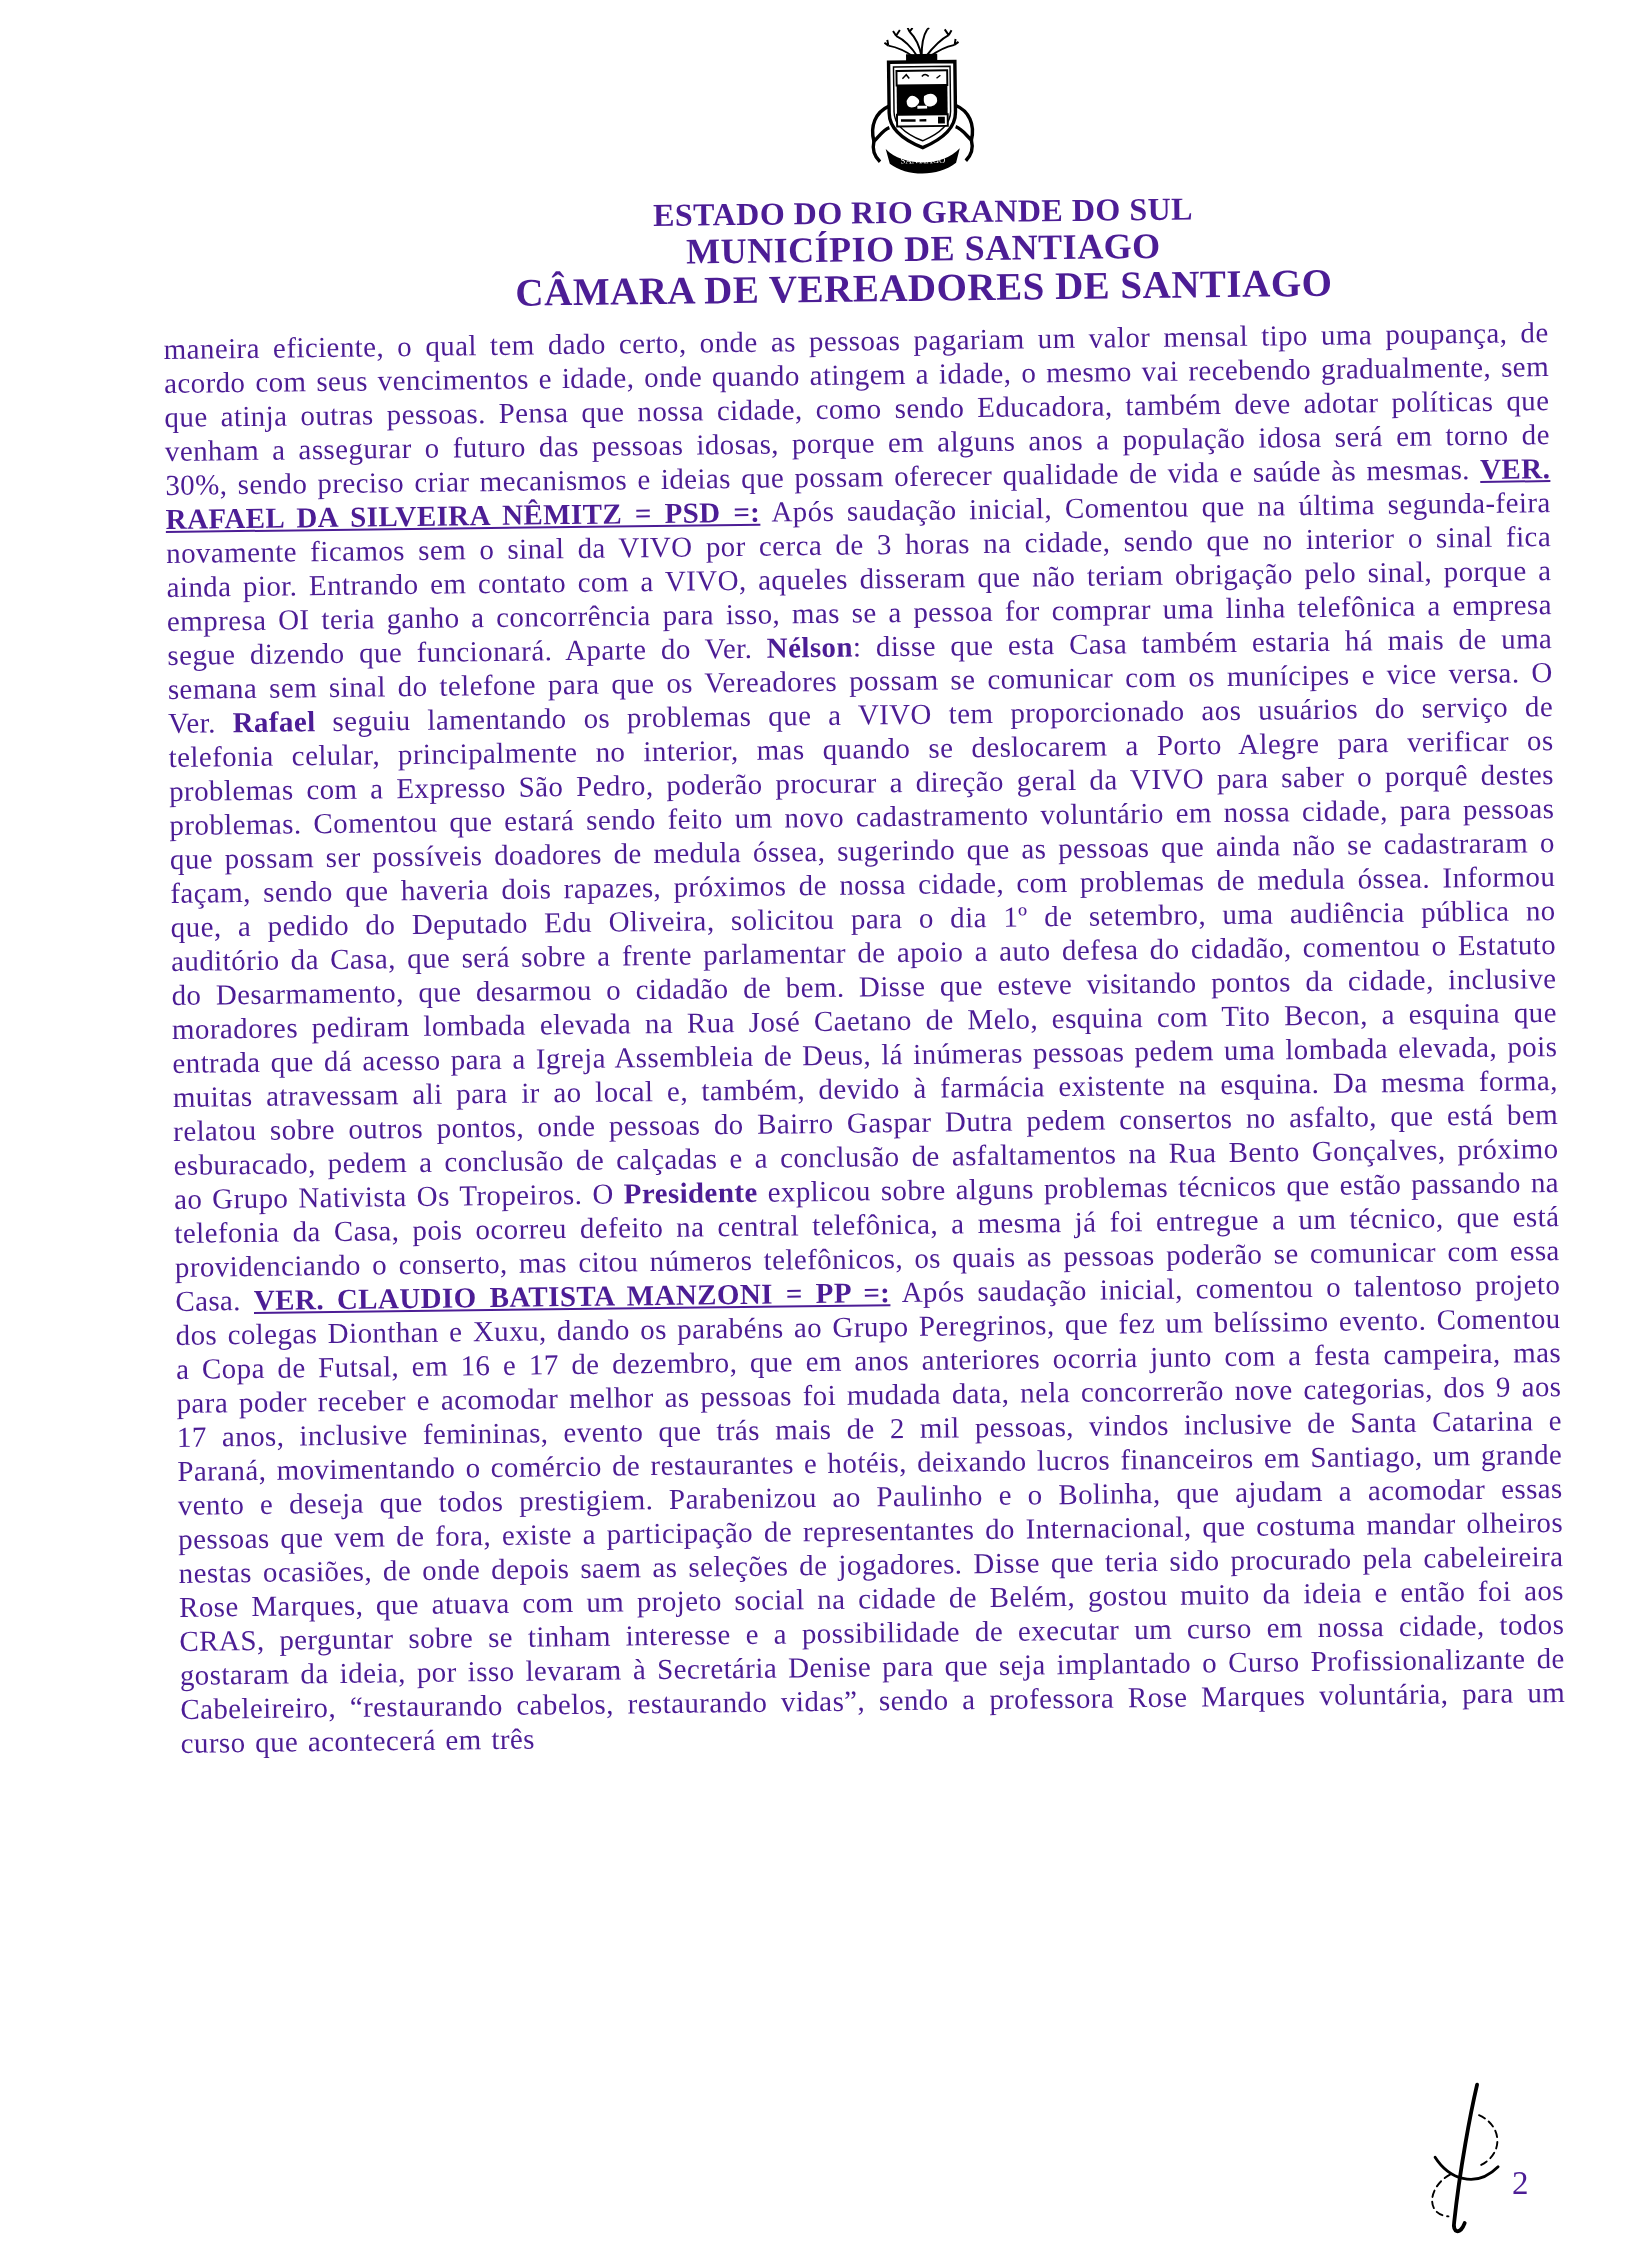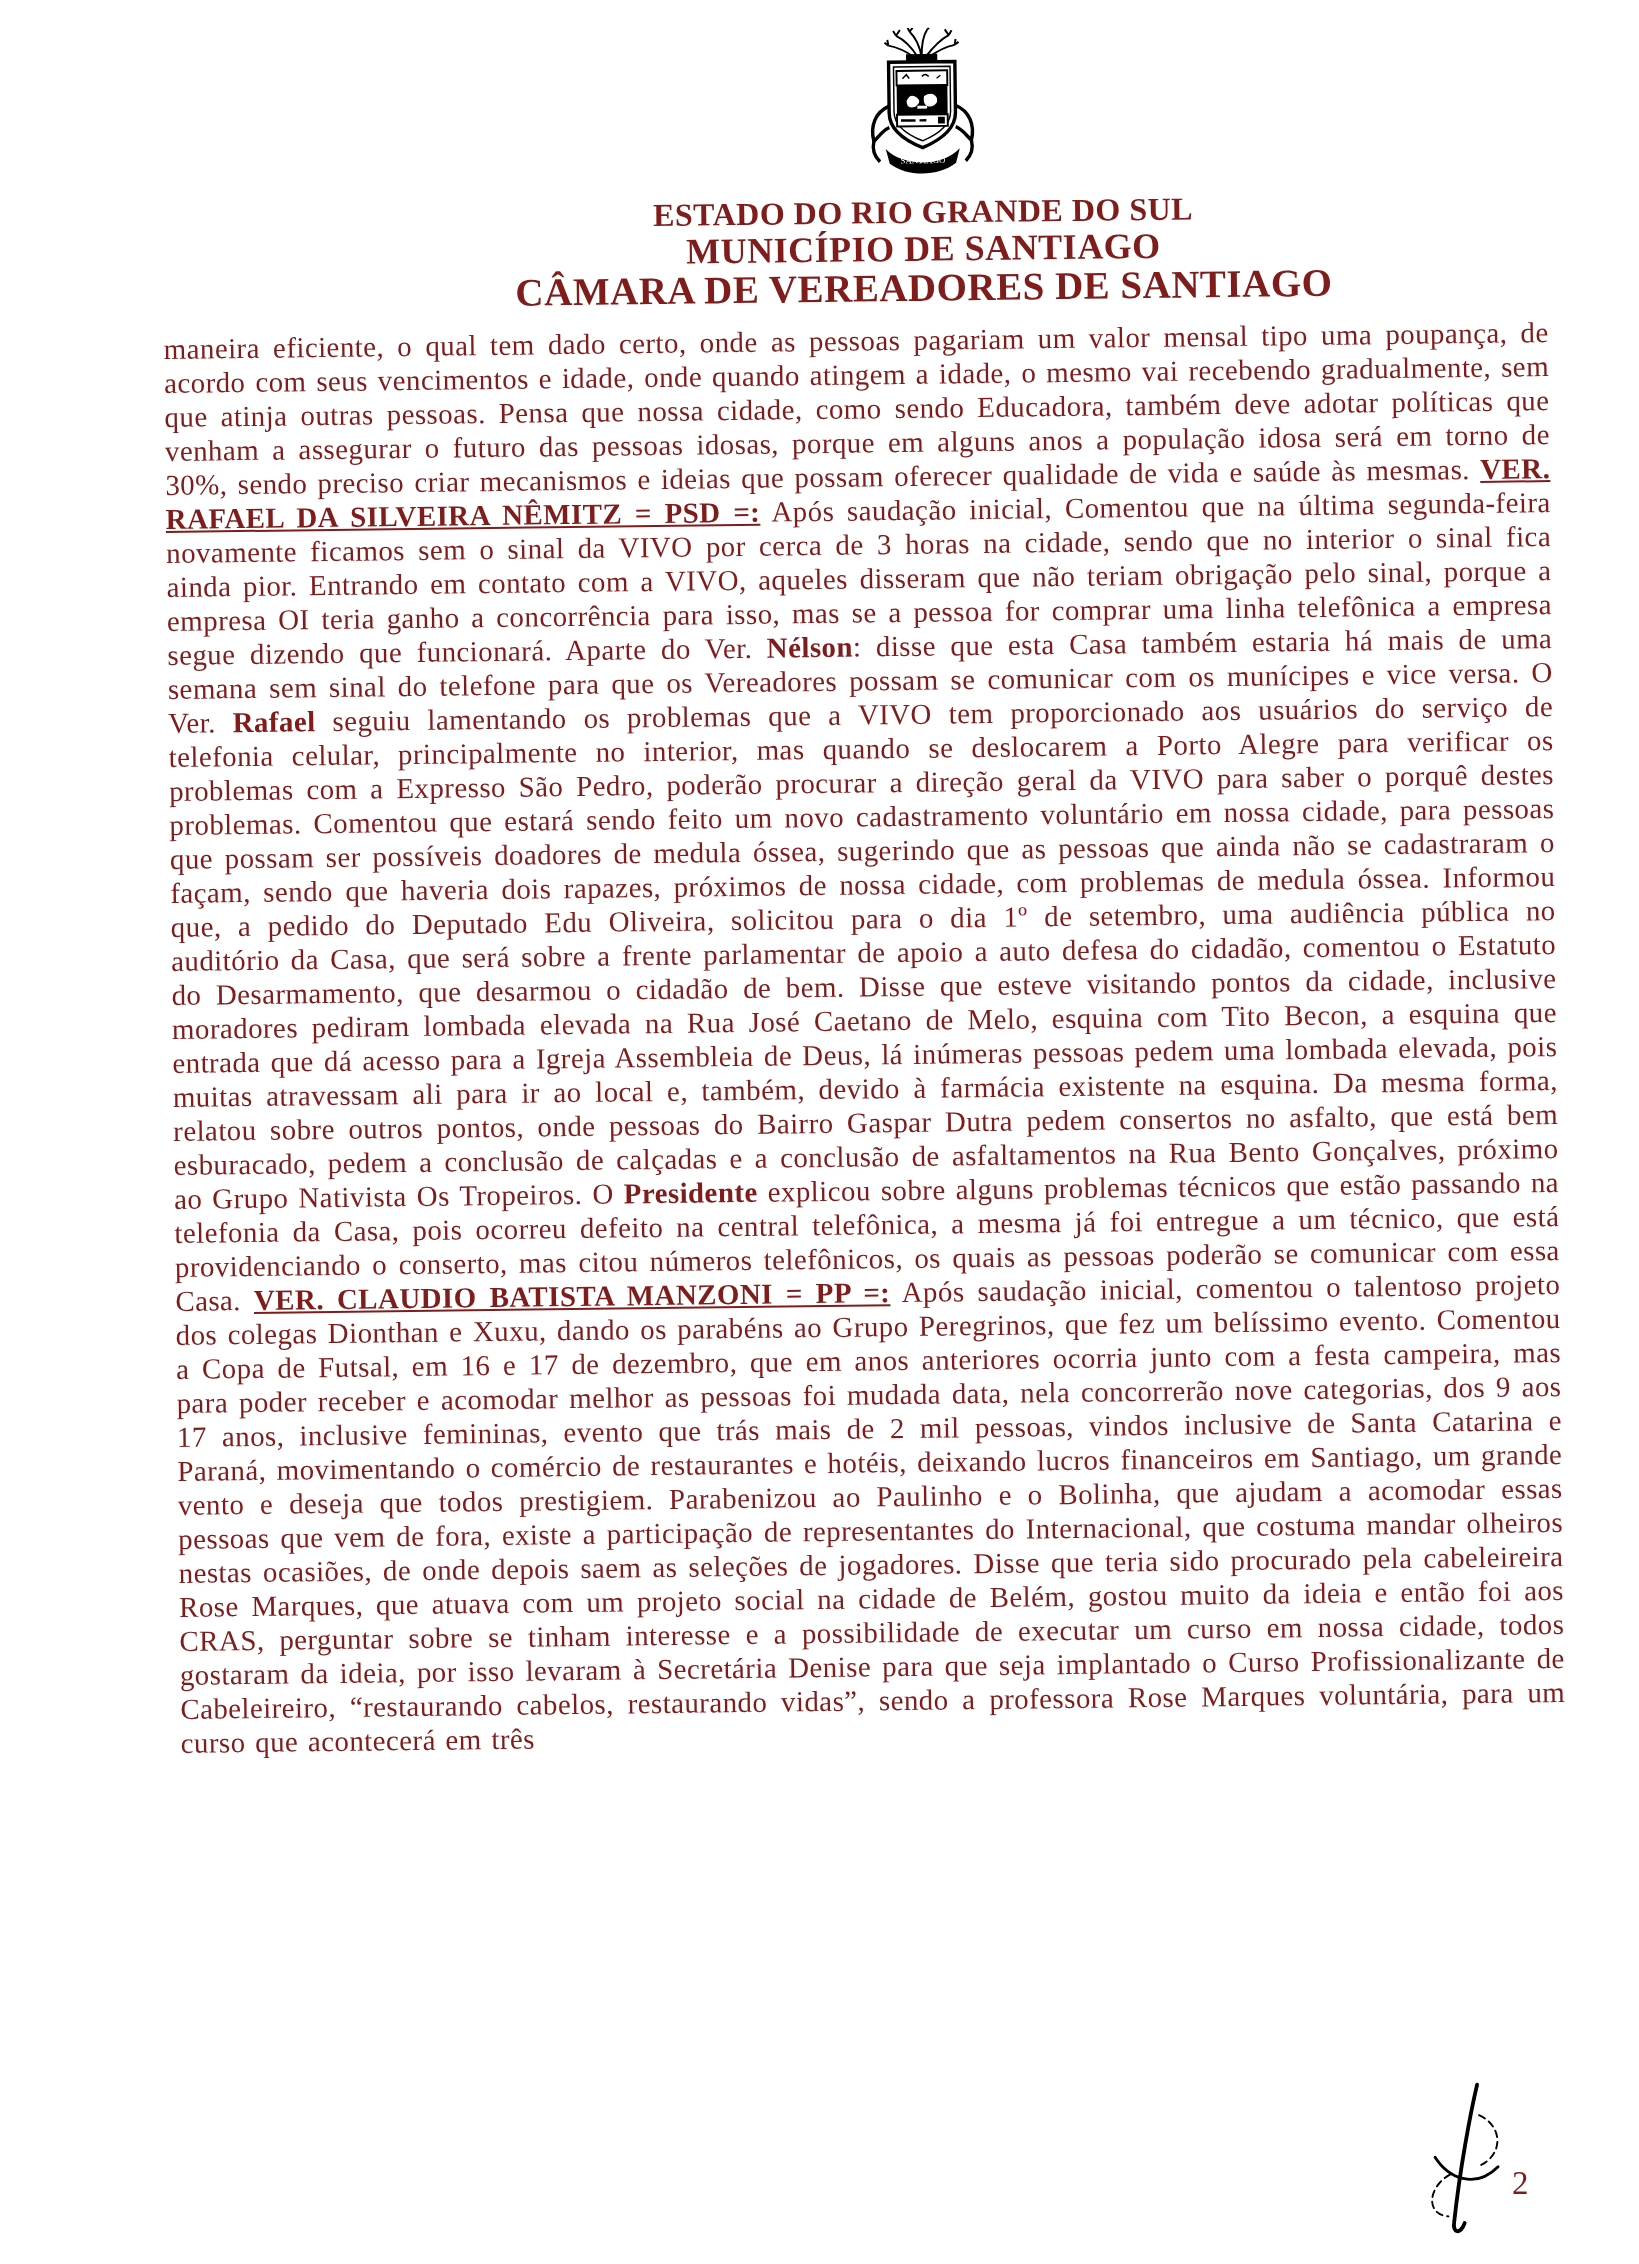--- a/index.html
+++ b/index.html
@@ -1,17 +1,17 @@
 <!DOCTYPE html>
 <html><head>
 <meta charset="utf-8">
 <style>
   html,body{margin:0;padding:0;background:#ffffff;}
   .page{position:relative;width:1639px;height:2265px;background:#fff;overflow:hidden;
-        font-family:"Liberation Serif","DejaVu Serif",serif;color:#7f1d1d;}
+        font-family:"Liberation Serif","DejaVu Serif",serif;color:#4c1d95;}
   .skew{transform:rotate(-0.7deg);transform-origin:50% 40%;}
   header{margin-left:219px;text-align:center;padding-top:29px;}
   .crest{display:inline-block;}
   .crest svg{width:117px;height:156px;display:block;margin:0 auto;}
   .h1{font-size:32px;font-weight:bold;line-height:36px;margin-top:5.9px;letter-spacing:0.5px;}
   .h2{font-size:36px;font-weight:bold;line-height:38px;letter-spacing:0.5px;}
   .h3{font-size:39px;font-weight:bold;line-height:40px;letter-spacing:0.5px;}
   main{margin:15.6px 86px 0 168px;}
   .bodytext{font-size:29px;line-height:34px;text-align:justify;margin:0;
             letter-spacing:0.4px;word-spacing:2px;}

